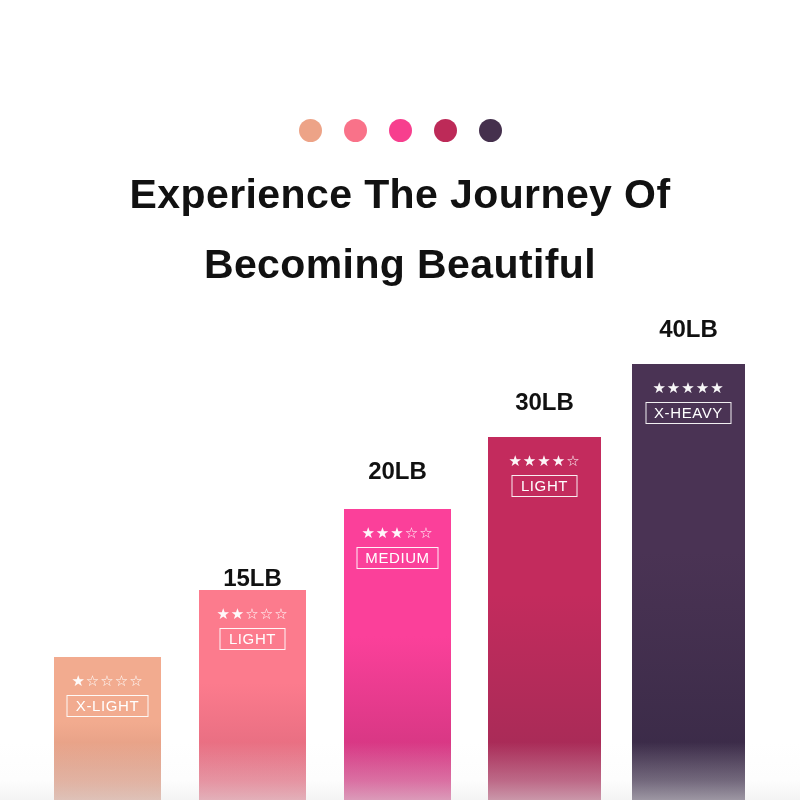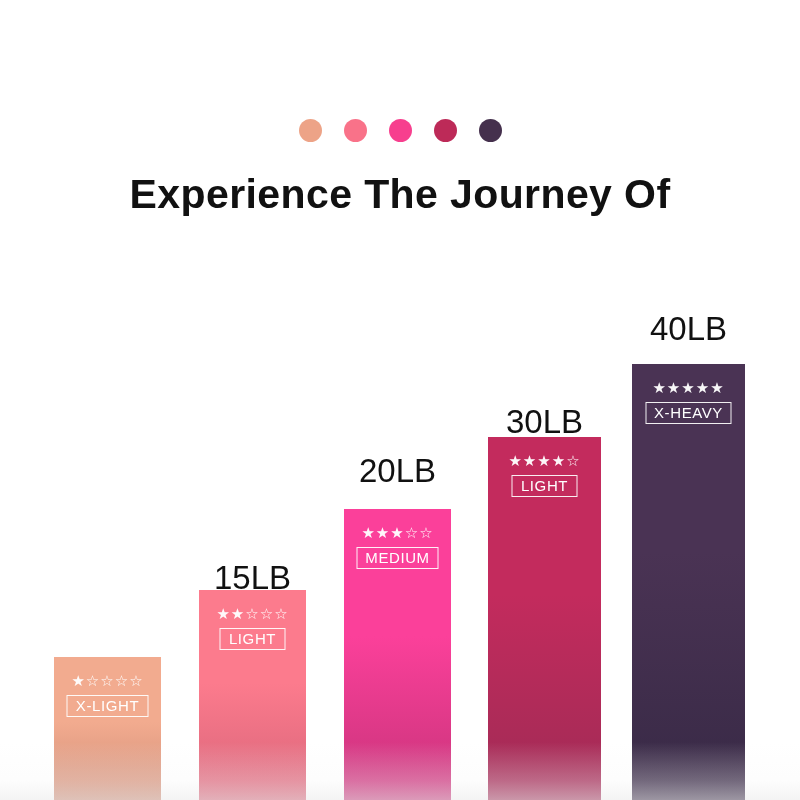--- a/index.html
+++ b/index.html
@@ -77,22 +77,22 @@
     position: absolute;
     left: 0;
     bottom: 0;
     width: 100%;
   }
   .bar-label {
     position: absolute;
     left: 50%;
     transform: translateX(-50%);
     color: #111111;
-    font-weight: normal;
-    font-size: 33px;
+    font-weight: bold;
+    font-size: 24px;
     line-height: 36px;
     white-space: nowrap;
   }
   .badge-block {
     position: absolute;
     left: 50%;
     transform: translateX(-50%);
     text-align: center;
     width: 100%;
   }
@@ -135,20 +135,21 @@
   <div class="dot-row">
     <span class="dot" style="background: rgb(237, 163, 135);"></span>
     <span class="dot" style="background: rgb(249, 114, 137);"></span>
     <span class="dot" style="background: rgb(247, 63, 142);"></span>
     <span class="dot" style="background: rgb(189, 42, 88);"></span>
     <span class="dot" style="background: rgb(69, 48, 77);"></span>
   </div>
 
   <div class="headline">
     <span class="line">Experience The Journey Of</span>
+    <span class="line">Becoming Beautiful</span>
   </div>
 
   <div class="chart" id="chart">
       <div class="bar-group" style="left: 54px; width: 107px; height: 155px;">
         <div class="bar" style="height: 155px; background: linear-gradient(rgb(242, 171, 143) 0%, rgb(242, 171, 143) 42%, rgb(201, 136, 115) 100%);"></div>
         <div class="badge-block" style="top: 15px;"><div class="stars">★☆☆☆☆</div><div class="tier">X-LIGHT</div></div>
       </div>
       <div class="bar-group" style="left: 199px; width: 107px; height: 222px;">
         <div class="bar" style="height: 222px; background: linear-gradient(rgb(252, 123, 141) 0%, rgb(252, 123, 141) 42%, rgb(212, 98, 119) 100%);"></div>
         <div class="badge-block" style="top: 15px;"><div class="stars">★★☆☆☆</div><div class="tier">LIGHT</div></div>
@@ -156,21 +157,21 @@
       <div class="bar-label" style="left: 252.5px; top: 522px; transform: translateX(-50%); margin-top: 26px;">15LB</div>
       <div class="bar-group" style="left: 344px; width: 107px; height: 303px;">
         <div class="bar" style="height: 303px; background: linear-gradient(rgb(251, 64, 154) 0%, rgb(251, 64, 154) 42%, rgb(195, 50, 119) 100%);"></div>
         <div class="badge-block" style="top: 15px;"><div class="stars">★★★☆☆</div><div class="tier">MEDIUM</div></div>
       </div>
       <div class="bar-label" style="left: 397.5px; top: 441px; transform: translateX(-50%);">20LB</div>
       <div class="bar-group" style="left: 488px; width: 113px; height: 375px;">
         <div class="bar" style="height: 375px; background: linear-gradient(rgb(195, 43, 93) 0%, rgb(195, 43, 93) 42%, rgb(158, 43, 85) 100%);"></div>
         <div class="badge-block" style="top: 15px;"><div class="stars">★★★★☆</div><div class="tier">LIGHT</div></div>
       </div>
-      <div class="bar-label" style="left: 544.5px; top: 372px; transform: translateX(-50%); margin-top: 20px;">30LB</div>
+      <div class="bar-label" style="left: 544.5px; top: 372px; transform: translateX(-50%);">30LB</div>
       <div class="bar-group" style="left: 632px; width: 113px; height: 448px;">
         <div class="bar" style="height: 448px; background: linear-gradient(rgb(74, 51, 84) 0%, rgb(74, 51, 84) 42%, rgb(55, 41, 69) 100%);"></div>
         <div class="badge-block" style="top: 15px;"><div class="stars">★★★★★</div><div class="tier">X-HEAVY</div></div>
       </div>
       <div class="bar-label" style="left: 688.5px; top: 299px; transform: translateX(-50%);">40LB</div>
     </div>
 
   <div class="bottom-haze"></div>
 </div>
 

